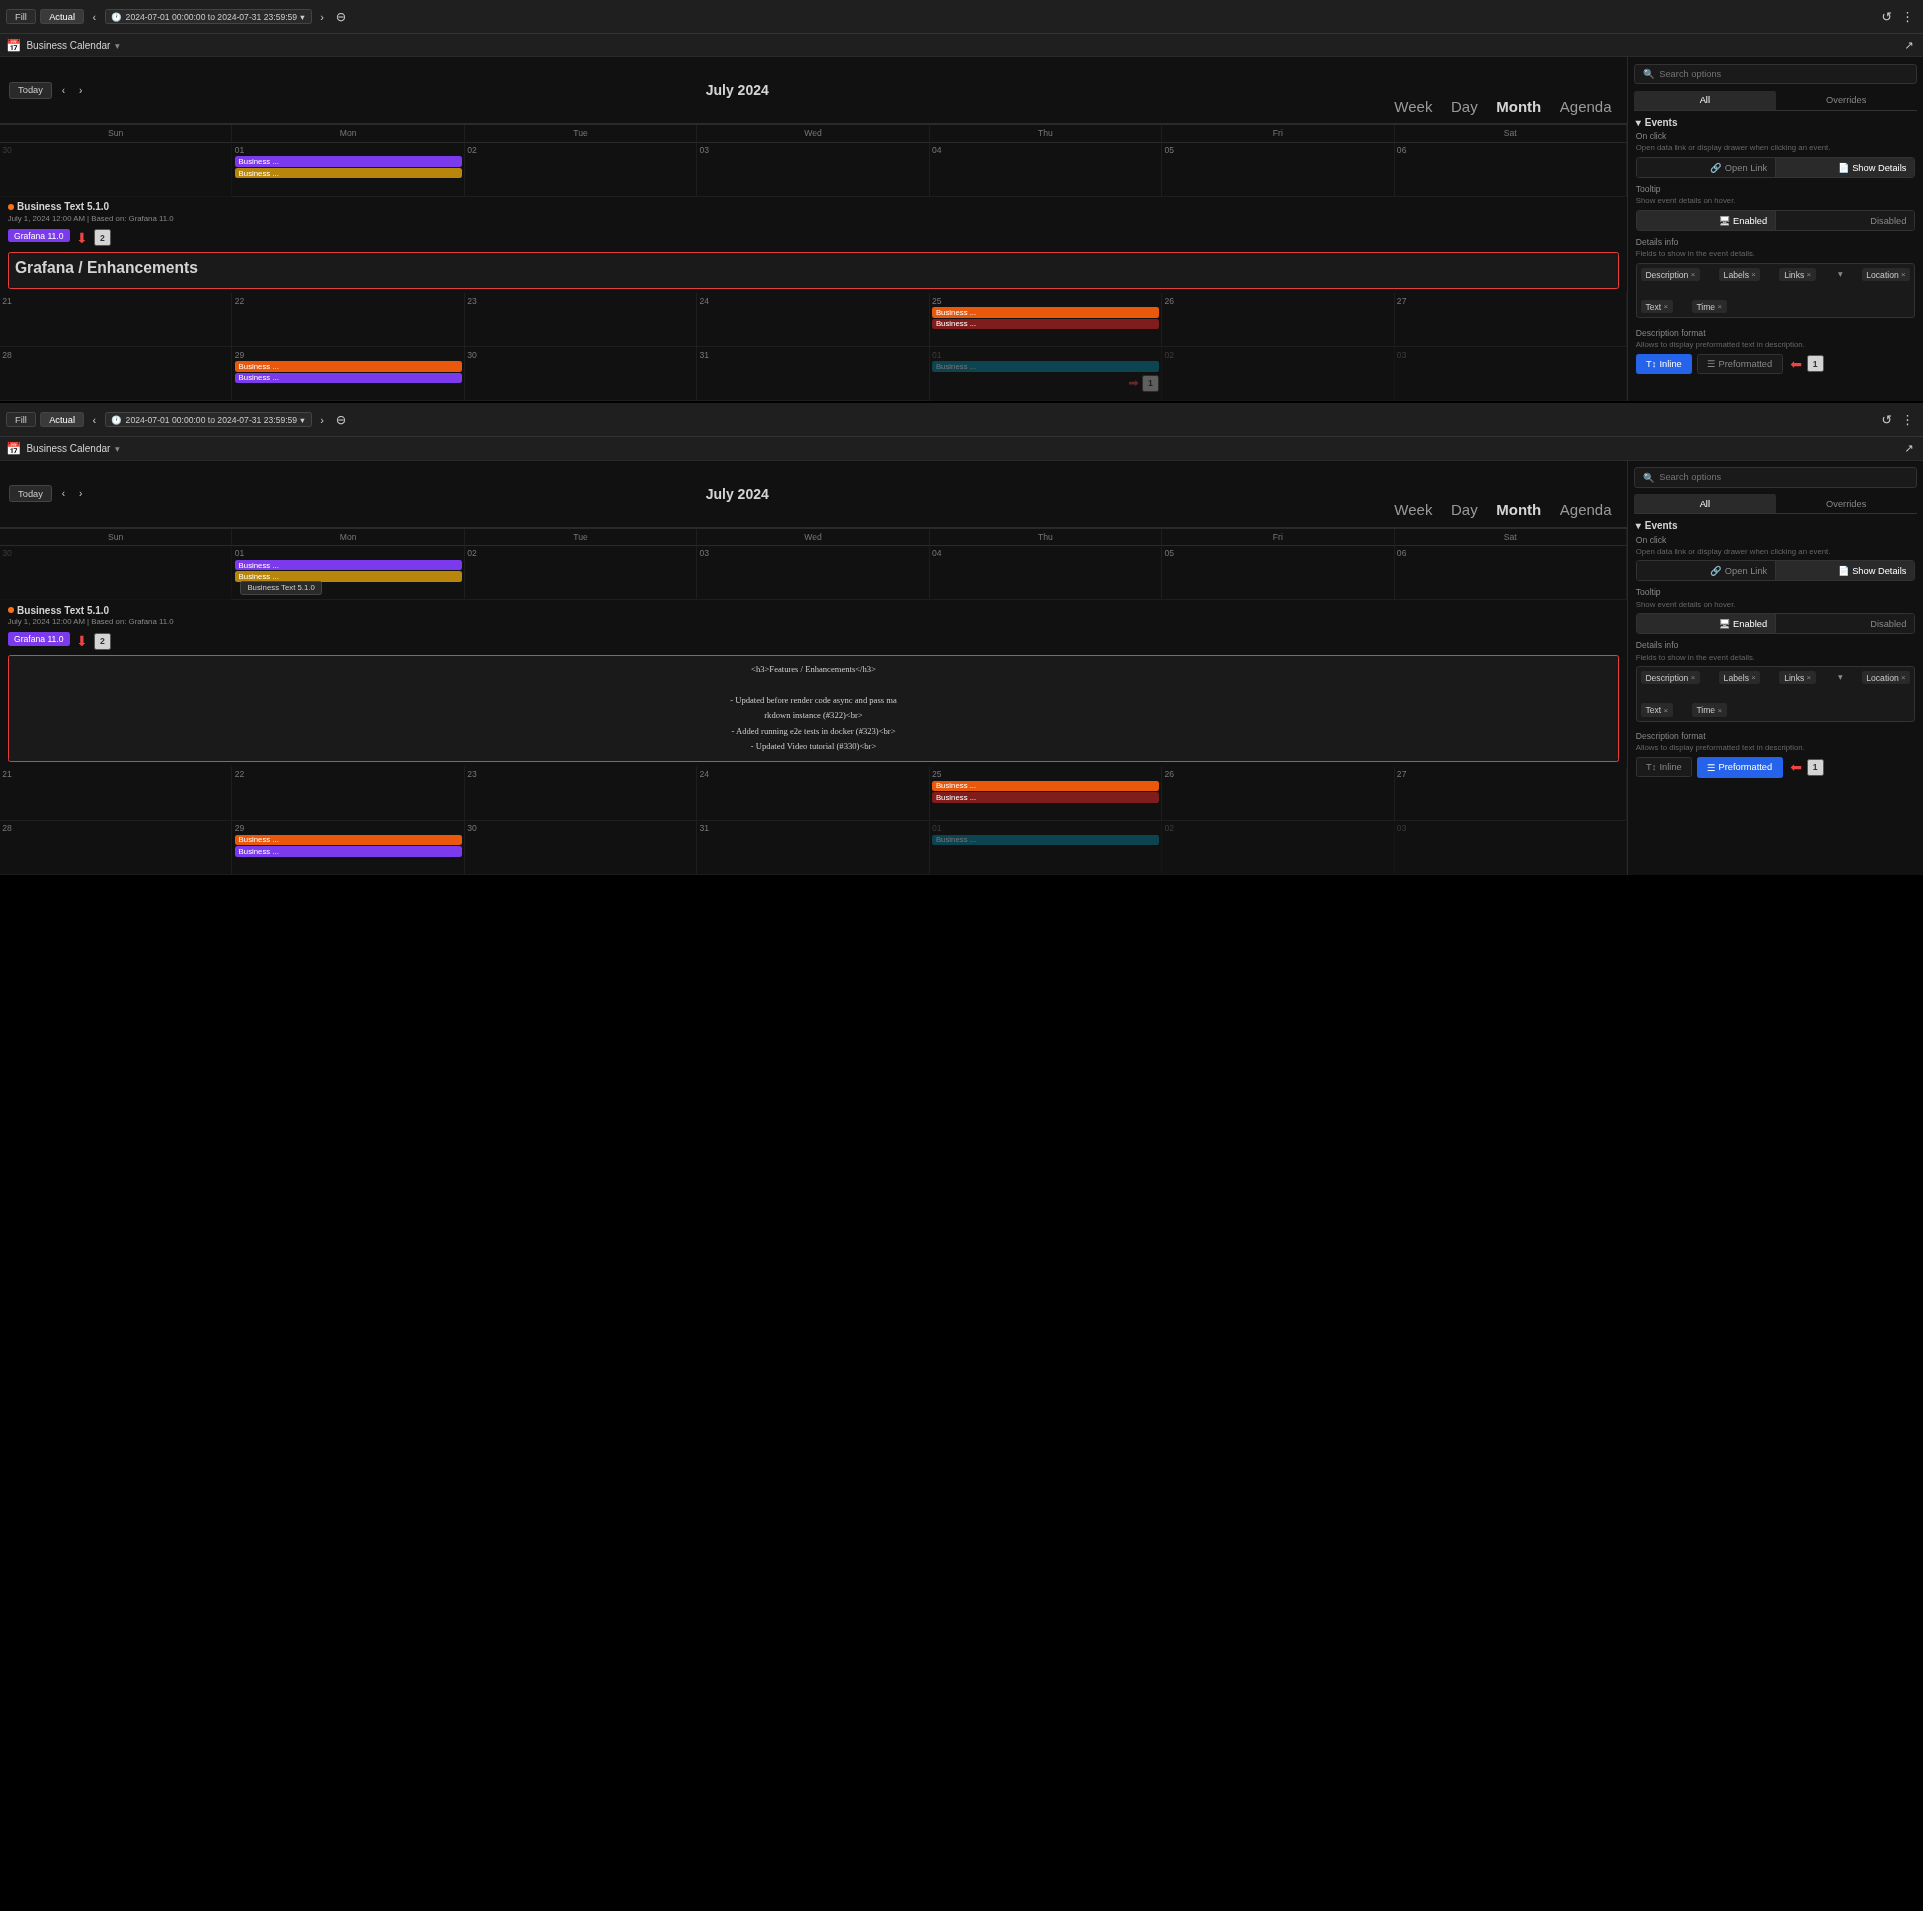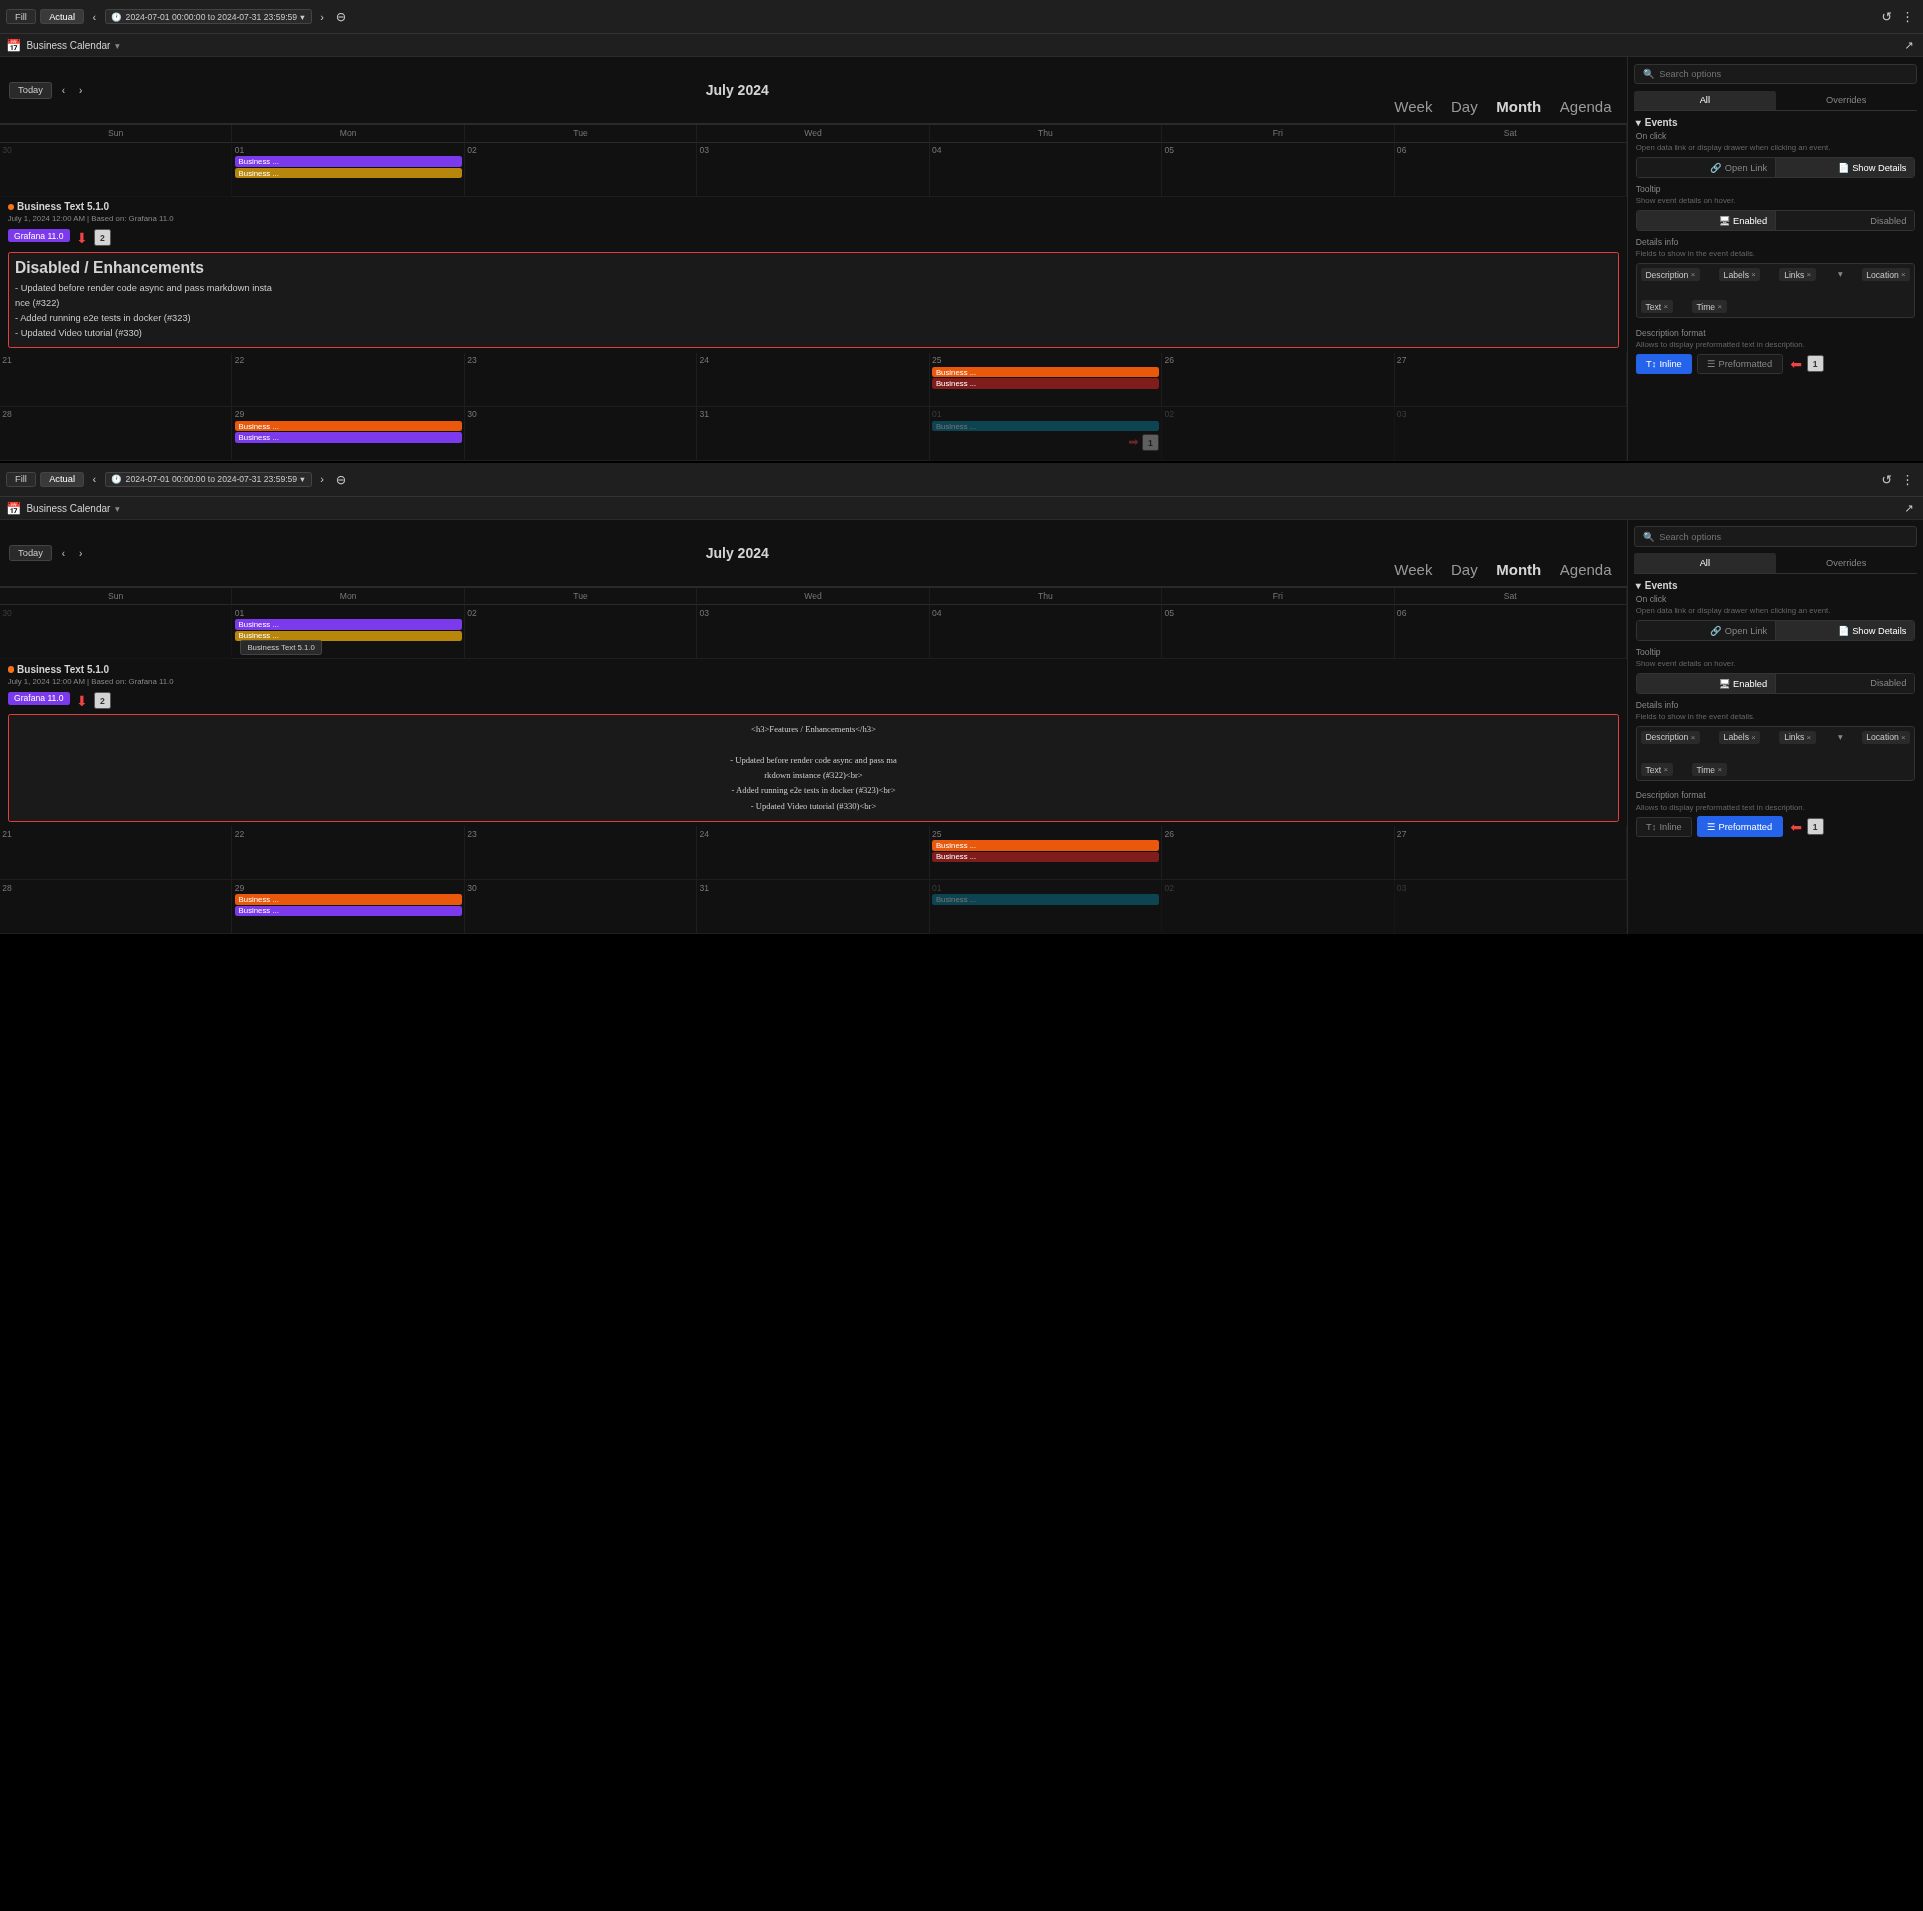--- a/index.html
+++ b/index.html
@@ -184,27 +184,21 @@
             <span style="display:inline-block;width:6.2px;height:6.2px;border-radius:50%;background:#f97316;"></span>
             <span style="font-size: 10px; font-weight: 600; color: #d4d4d4;">Business Text 5.1.0</span>
           </div>
           <div style="font-size: 7.8px; color: #888; margin-bottom: 6.2px;">July 1, 2024 12:00 AM  |  Based on: Grafana 11.0</div>
           <div style="display: flex; align-items: center; gap: 6.2px; margin-bottom: 4.7px;">
             <span class="grafana-badge">Grafana 11.0</span>
             <span style="color: #ef4444; font-size: 14px;">⬇</span>
             <span class="arrow-badge badge-num">2</span>
           </div>
           <div style="border: 0.8px solid #e53e3e; border-radius: 2.3px; padding: 6.2px; background: #1a1a1a;">
-            <div style="font-size: 15.6px; font-weight: 600; color: #d4d4d4; margin-bottom: 4.7px;">Disabled / Enhancements</div>
-            <div style="font-size: 9.3px; color: #ccc; line-height: 1.6;">
-              - Updated before render code async and pass markdown insta<br>
-              nce (#322)<br>
-              - Added running e2e tests in docker (#323)<br>
-              - Updated Video tutorial (#330)
-            </div>
+            <div style="font-size: 15.6px; font-weight: 600; color: #d4d4d4; margin-bottom: 4.7px;">Grafana / Enhancements</div>
           </div>
         </div>
 
         <div class="cal-grid">
           <div class="cal-cell">
               <div class="cal-date">21</div>
             </div>
           <div class="cal-cell">
               <div class="cal-date">22</div>
             </div>

